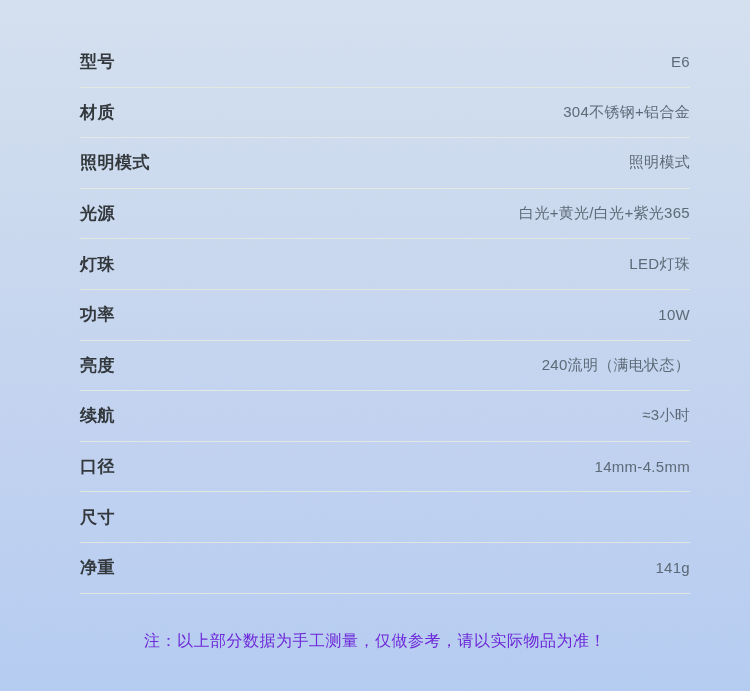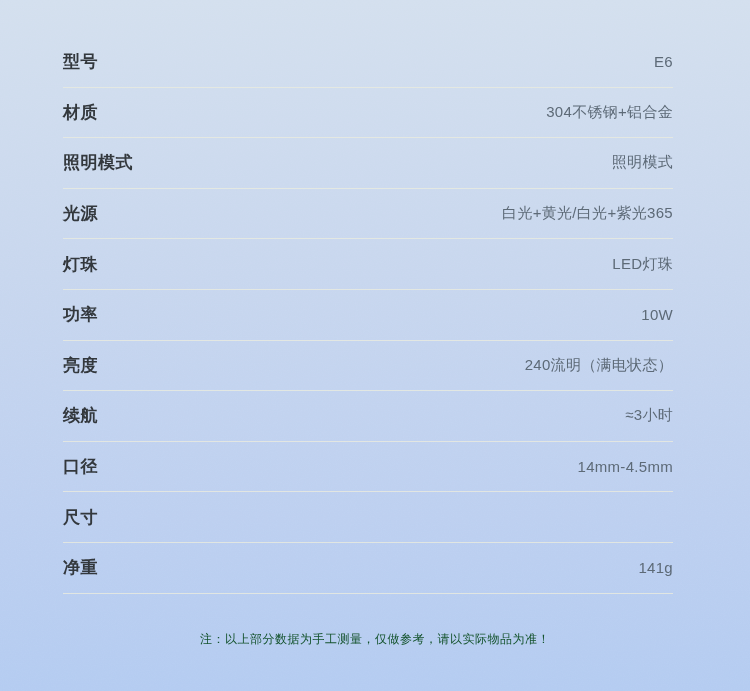--- a/index.html
+++ b/index.html
@@ -14,21 +14,21 @@
     background: linear-gradient(180deg, #d3dfee 0%, #c7d6ee 40%, #bccff0 75%, #b3cbf1 100%);
   }
   .texture {
     position: absolute;
     left: 0; top: 0;
     width: 750px; height: 691px;
     pointer-events: none;
   }
   .spec-table {
     position: absolute;
-    left: 63px;
+    left: 80px;
     top: 37px;
     width: 610px;
   }
   .spec-row {
     display: flex;
     align-items: center;
     height: 50.6px;
     border-bottom: 1px solid rgba(232, 234, 223, 0.85);
   }
   .spec-label {
@@ -45,22 +45,22 @@
     color: #5d6a77;
     letter-spacing: 0.3px;
     text-align: right;
   }
   .footer-note {
     position: absolute;
     left: 0;
     top: 631px;
     width: 750px;
     text-align: center;
-    font-size: 12px;
-    color: #14532d;
+    font-size: 16px;
+    color: #6d28d9;
     letter-spacing: 0.5px;
   }
 </style>
 </head>
 <body>
 
 <svg class="texture" xmlns="http://www.w3.org/2000/svg" width="750" height="691">
   <filter id="grain">
     <feTurbulence type="fractalNoise" baseFrequency="0.85" numOctaves="2" stitchTiles="stitch"></feTurbulence>
     <feColorMatrix type="matrix" values="0 0 0 0 1  0 0 0 0 1  0 0 0 0 1  0 0 0 0.055 0"></feColorMatrix>

